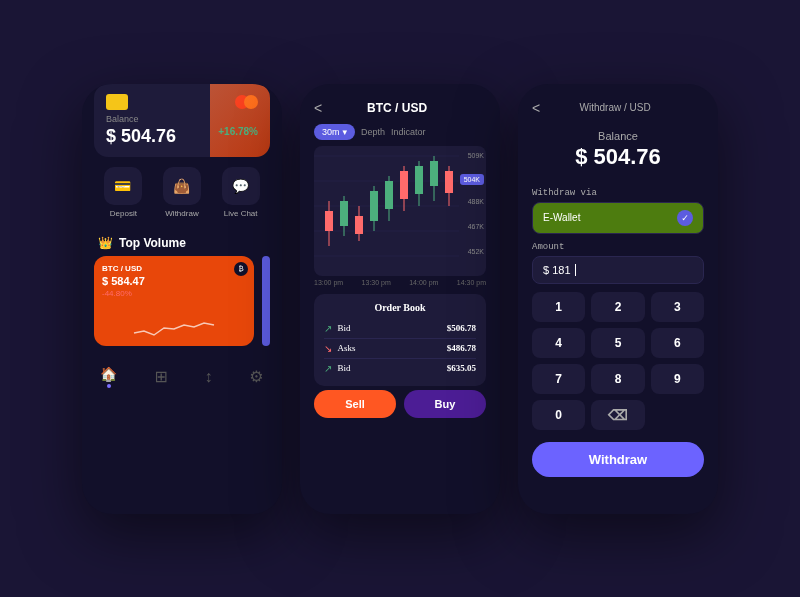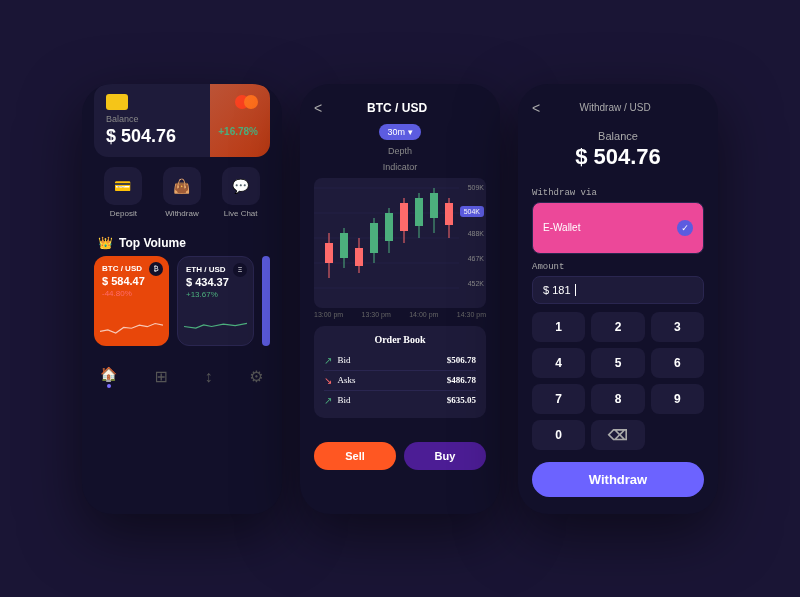--- a/index.html
+++ b/index.html
@@ -143,21 +143,20 @@
       padding: 16px 14px 8px;
     }
     .p2-back { color: #aaa; font-size: 14px; }
     .p2-title { color: #fff; font-size: 12px; font-weight: 600; }
 
     .p2-timebar {
       display: flex;
       align-items: center;
       gap: 6px;
       padding: 0 14px 6px;
-      flex-direction: column;
     }
     .time-pill {
       background: #5c5ce0;
       border-radius: 20px;
       padding: 3px 8px;
       color: #fff;
       font-size: 9px;
       display: flex; align-items: center; gap: 3px;
     }
     .time-label { color: #888; font-size: 9px; }
@@ -211,21 +210,21 @@
     .ob-row:last-child { border-bottom: none; }
     .ob-left { display: flex; align-items: center; gap: 5px; }
     .ob-arrow-up { color: #4caf7d; font-size: 10px; }
     .ob-arrow-down { color: #ff6b6b; font-size: 10px; }
     .ob-label { color: #fff; font-size: 9px; }
     .ob-price { color: #fff; font-size: 9px; font-weight: 600; }
 
     .p2-buttons {
       display: flex;
       gap: 8px;
-      padding: 24px 14px 14px;
+      padding: 4px 14px 14px;
     }
     .btn-sell {
       flex: 1;
       background: #ff5722;
       border: none;
       border-radius: 20px;
       color: #fff;
       font-size: 11px;
       font-weight: 700;
       padding: 8px;
@@ -257,24 +256,24 @@
       text-align: center;
       padding: 6px 0 10px;
     }
     .p3-bal-label { color: #aaa; font-size: 11px; margin-bottom: 2px; }
     .p3-bal-amount { color: #fff; font-size: 22px; font-weight: 700; }
 
     .p3-form { padding: 0 14px; }
     .p3-field-label { color: #aaa; font-size: 9px; margin-bottom: 4px; margin-top: 8px; font-family: Liberation Mono, monospace; }
     .p3-select {
       width: 100%;
-      background: #ec4899;
+      background: #4d7c0f;
       border: 1px solid #2a2650;
       border-radius: 8px;
-      padding: 17px 10px;
+      padding: 7px 10px;
       color: #fff;
       font-size: 10px;
       display: flex;
       justify-content: space-between;
       align-items: center;
     }
     .check-circle { width: 16px; height: 16px; background: #5c5ce0; border-radius: 50%; display: flex; align-items: center; justify-content: center; color: #fff; font-size: 9px; }
     .p3-amount-input {
       width: 100%;
       background: #1e1b3a;
@@ -370,31 +369,20 @@
 
     <div class="p1-cards-row">
       <div class="crypto-card crypto-card-btc">
         <div class="crypto-badge">₿</div>
         <div class="crypto-pair">BTC / USD</div>
         <div class="crypto-price">$ 584.47</div>
         <div class="crypto-change-neg">-44.80%</div>
         <div class="mini-chart">
           <svg viewBox="0 0 80 25" class="chart-svg">
             <polyline points="0,20 10,18 20,22 30,15 40,16 50,12 60,14 70,10 80,12" fill="none" stroke="rgba(255,255,255,0.7)" stroke-width="1.5"></polyline>
-          </svg>
-        </div>
-      </div>
-      <div class="crypto-card crypto-card-eth">
-        <div class="crypto-badge">Ξ</div>
-        <div class="crypto-pair">ETH / USD</div>
-        <div class="crypto-price">$ 434.37</div>
-        <div class="crypto-change-pos">+13.67%</div>
-        <div class="mini-chart">
-          <svg viewBox="0 0 80 25" class="chart-svg">
-            <polyline points="0,15 15,17 25,13 35,15 50,12 65,14 80,11" fill="none" stroke="#4caf7d" stroke-width="1.5"></polyline>
           </svg>
         </div>
       </div>
       <div class="crypto-card-extra"></div>
     </div>
 
     <div class="p1-nav">
       <div class="nav-item active">
         <div>
           <div style="font-size:14px;">🏠</div>

